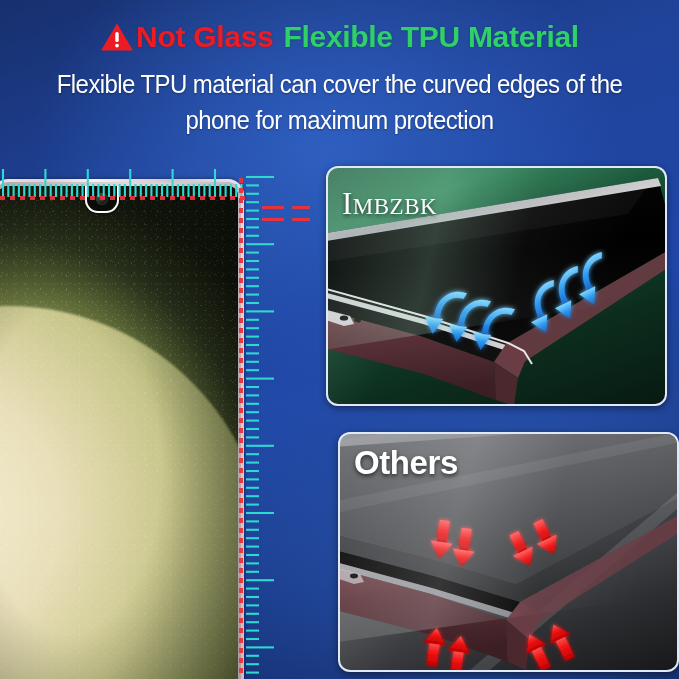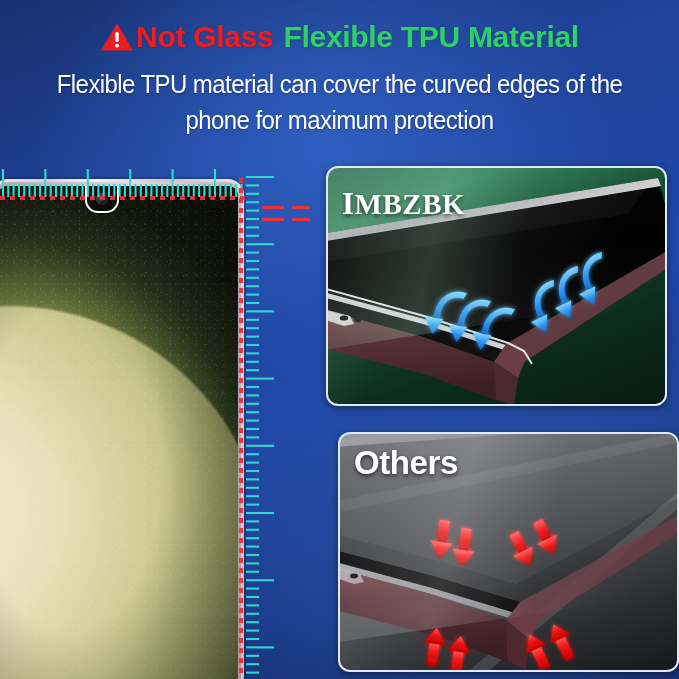--- a/index.html
+++ b/index.html
@@ -206,22 +206,22 @@
   }
   .panel-label {
     position: absolute;
     left: 14px; top: 6px;
     z-index: 6;
     color: #ffffff;
     text-shadow: 0 2px 4px rgba(0,0,0,0.65);
   }
   #label-imbzbk {
     font-family: "Liberation Serif", serif;
-    font-size: 41px;
-    font-weight: bold;
+    font-size: 33px;
+    font-weight: normal;
     letter-spacing: 0.5px;
     font-variant: small-caps;
     text-transform: lowercase;
   }
   #label-imbzbk::first-letter { font-size: 44px; }
   #label-others {
     top: 10px;
     font-size: 33px;
     font-weight: bold;
     letter-spacing: -0.4px;

